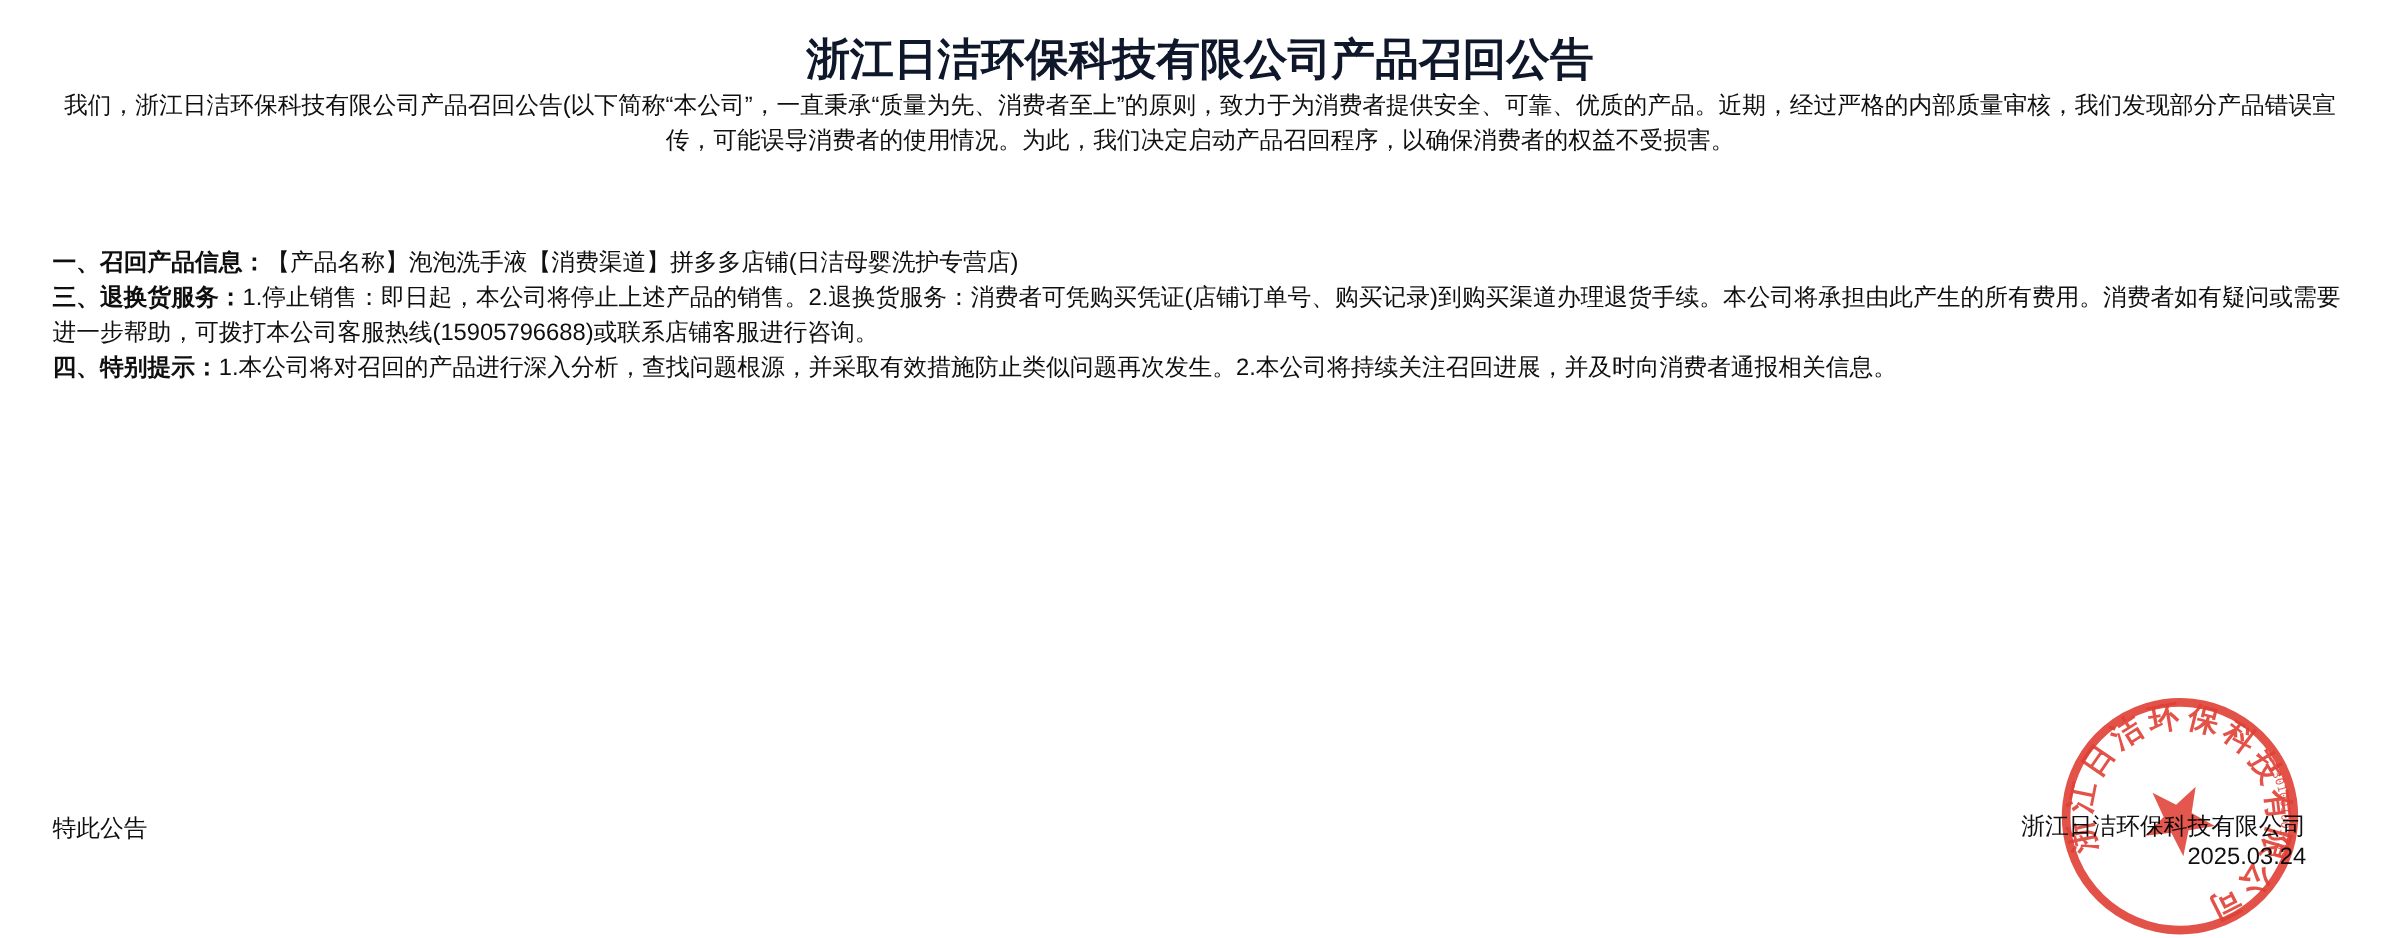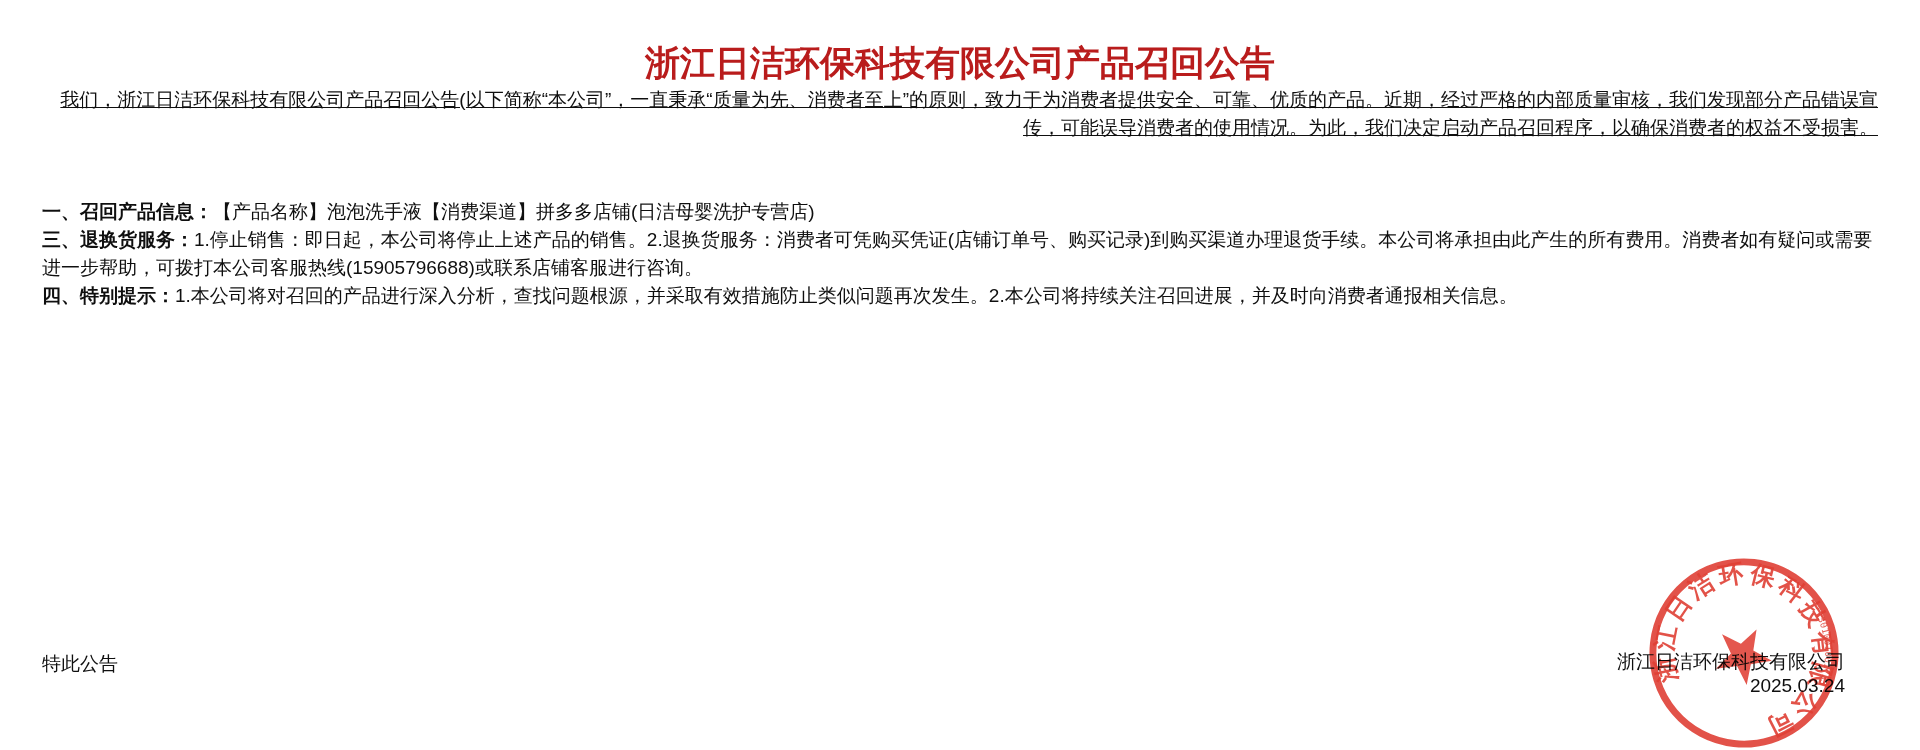--- a/index.html
+++ b/index.html
@@ -5,28 +5,28 @@
   html,body { margin:0; padding:0; }
   body {
     width:1920px; height:750px; overflow:hidden; background:#ffffff;
     font-family:"Liberation Sans","DejaVu Sans",sans-serif;
     font-size:19px; line-height:28px; color:#0f0f0f;
     -webkit-font-smoothing:antialiased;
   }
   .page { position:relative; width:1920px; height:750px; box-sizing:border-box; padding:0 42px; }
 
   .doc-title {
-    margin:0; padding-top:40px;
-    text-align:center; font-size:35px; line-height:46px; font-weight:bold; color:#b91c1c;
+    margin:0; padding-top:25px;
+    text-align:center; font-size:35px; line-height:46px; font-weight:bold; color:#0f172a;
   }
 
   .greeting { margin:56px 0 0 0; font-weight:bold; }
-  .intro    { margin:0; text-align:right;text-decoration:underline; }
+  .intro    { margin:0; text-align:center; }
 
-  .sections { margin-top:56px; }
+  .sections { margin-top:70px; }
   .section  { margin:0; }
   .section .sec-label { font-weight:bold; }
 
   .closing  { margin-top:70px; }
 
   .footer-announce {
     position:absolute; left:42px; top:650px;
   }
   .footer-company {
     position:absolute; right:75px; top:648px; text-align:right;

